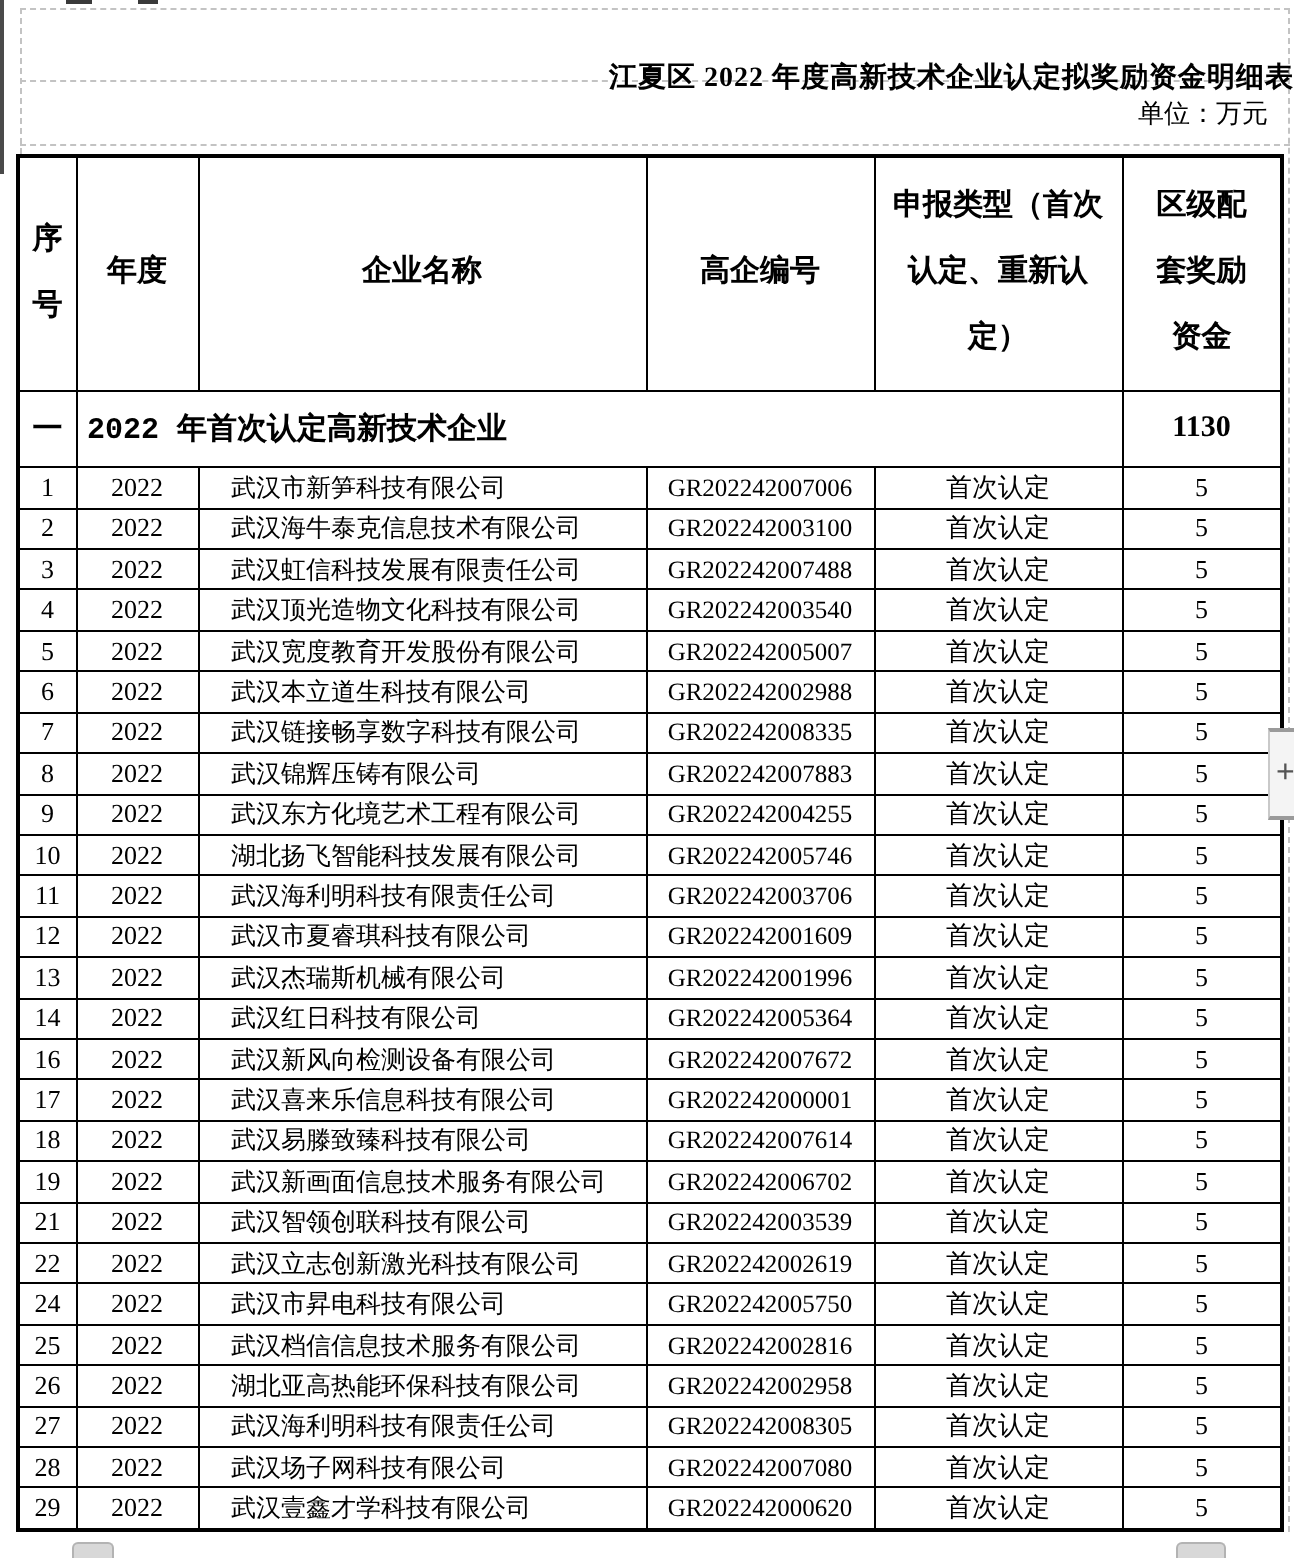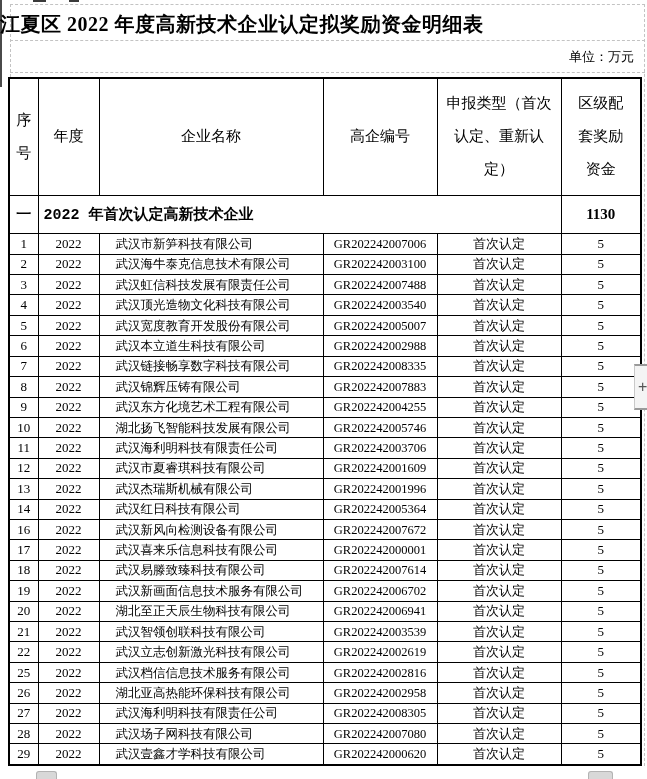--- a/index.html
+++ b/index.html
@@ -5,39 +5,39 @@
   * { margin: 0; padding: 0; box-sizing: border-box; }
   html, body { background: #fff; }
   body {
     width: 647px; height: 779px; position: relative; overflow: hidden;
     font-family: "Liberation Serif", "DejaVu Serif", serif; color: #000;
   }
   .dashed-h { position: absolute; height: 0; border-top: 1px dashed #c3c3c3; }
   .dashed-v { position: absolute; width: 0; border-left: 1px dashed #c3c3c3; }
   .edge-mark { position: absolute; background: #3a3a3a; }
   .page-title {
-    position: absolute; left: 0; right: 0; top: 9px; height: 30px;
-    text-align: left; font-size: 20px; font-weight: bold; letter-spacing: 0.5px;
+    position: absolute; left: 0; right: 0; top: 25px; height: 30px;
+    text-align: right; font-size: 14px; font-weight: bold; letter-spacing: 0.5px;
     line-height: 30px;
   }
   .unit-label {
     position: absolute; top: 48px; right: 13px; font-size: 13px; line-height: 18px;
   }
   table.reward {
     position: absolute; left: 8px; top: 77px; width: 632px; height: 689px;
     border-collapse: collapse; table-layout: fixed; background: #fff;
     border: 2px solid #000;
   }
   table.reward th, table.reward td {
     border: 1px solid #000; text-align: center; padding: 0; overflow: hidden;
     font-weight: normal;
   }
   tr.header-row { height: 109px; }
   tr.header-row th {
-    font-size: 15px; font-weight: normal; line-height: 33px; white-space: pre-line;
+    font-size: 15px; font-weight: bold; line-height: 33px; white-space: pre-line;
     vertical-align: middle;
     margin-top: 44px;
   }
   tr.section-row { height: 36px; }
   tr.section-row td { font-size: 15px; font-weight: bold; }
   tr.section-row td.sec-label { text-align: left; padding-left: 5px; font-family: Liberation Mono, monospace; }
   tr.data-row { height: 18px; }
   tr.data-row td { font-size: 13px; line-height: 18px; white-space: nowrap; }
   tr.data-row td.cell-company { text-align: left; padding-left: 16px; font-size: 12.5px; }
   tr.data-row td.cell-code { font-size: 12.5px; }
@@ -259,48 +259,48 @@
 
   <tr class="data-row">
     <td class="cell-no">19</td>
     <td class="cell-year">2022</td>
     <td class="cell-company">武汉新画面信息技术服务有限公司</td>
     <td class="cell-code">GR202242006702</td>
     <td class="cell-type">首次认定</td>
     <td class="cell-amount">5</td>
   </tr>
 
-  <tr class="data-row">
-    <td class="cell-no">20</td>
-    <td class="cell-year">2022</td>
-    <td class="cell-company">湖北至正天辰生物科技有限公司</td>
-    <td class="cell-code">GR202242006941</td>
-    <td class="cell-type">首次认定</td>
-    <td class="cell-amount">5</td>
-  </tr>
 
   <tr class="data-row">
     <td class="cell-no">21</td>
     <td class="cell-year">2022</td>
     <td class="cell-company">武汉智领创联科技有限公司</td>
     <td class="cell-code">GR202242003539</td>
     <td class="cell-type">首次认定</td>
     <td class="cell-amount">5</td>
   </tr>
 
   <tr class="data-row">
     <td class="cell-no">22</td>
     <td class="cell-year">2022</td>
     <td class="cell-company">武汉立志创新激光科技有限公司</td>
     <td class="cell-code">GR202242002619</td>
     <td class="cell-type">首次认定</td>
     <td class="cell-amount">5</td>
   </tr>
 
 
+  <tr class="data-row">
+    <td class="cell-no">24</td>
+    <td class="cell-year">2022</td>
+    <td class="cell-company">武汉市昇电科技有限公司</td>
+    <td class="cell-code">GR202242005750</td>
+    <td class="cell-type">首次认定</td>
+    <td class="cell-amount">5</td>
+  </tr>
 
   <tr class="data-row">
     <td class="cell-no">25</td>
     <td class="cell-year">2022</td>
     <td class="cell-company">武汉档信信息技术服务有限公司</td>
     <td class="cell-code">GR202242002816</td>
     <td class="cell-type">首次认定</td>
     <td class="cell-amount">5</td>
   </tr>
 

